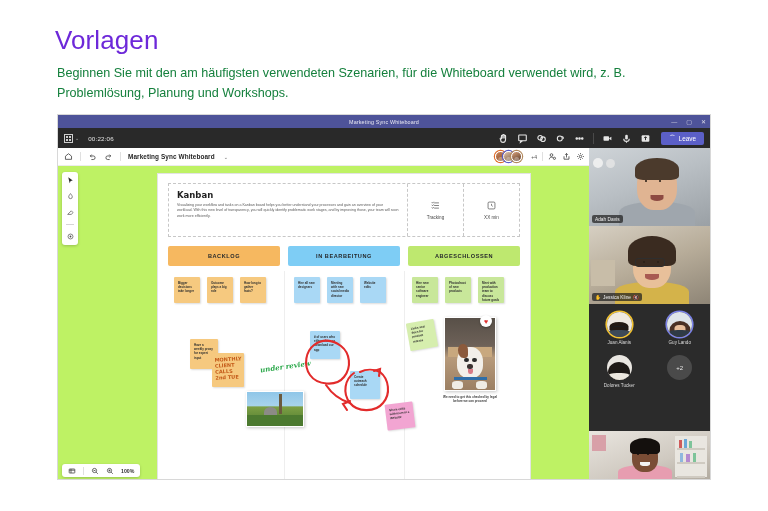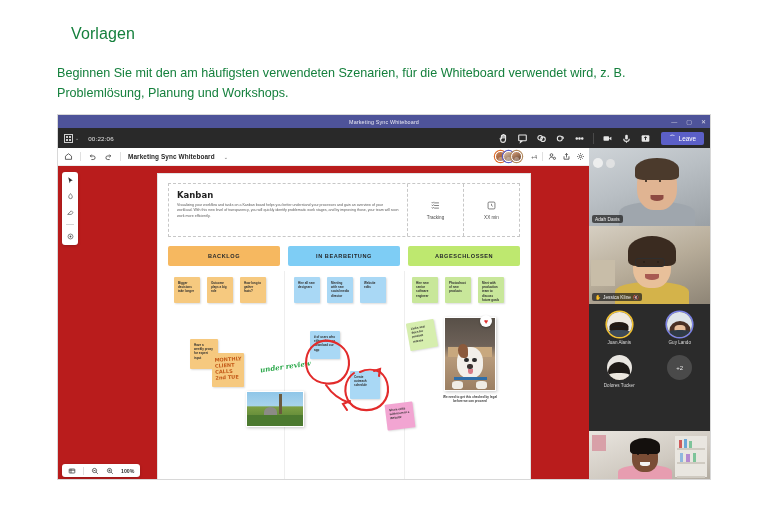--- a/index.html
+++ b/index.html
@@ -6,22 +6,22 @@
   html, body {
     width: 768px; height: 511px;
     background: #ffffff;
     font-family: "Liberation Sans", sans-serif;
     overflow: hidden;
   }
   .page { position: relative; width: 768px; height: 511px; background:#fff; }
 
   
   .doc-title {
-    position:absolute; left:71px; top:25px;
-    font-size:16px; font-weight:400; color:#15803d;
+    position:absolute; left:55px; top:25px;
+    font-size:26px; font-weight:400; color:#6d28d9;
     letter-spacing:.1px;
   }
   .doc-body {
     position:absolute; left:57px; top:63px; width:620px;
     font-size:12.6px; line-height:20px; color:#15803d;
   }
 
   
   .teams-window {
     position:absolute; left:57px; top:114px;
@@ -91,21 +91,21 @@
     margin-left:-3px; border:1.4px solid #fff; position:relative; overflow:hidden;
   }
   .av:first-child { margin-left:0; }
   .av.r1 { background:linear-gradient(150deg,#c9845a,#8d4f2c); box-shadow:0 0 0 1.2px #e06c2b; }
   .av.r2 { background:linear-gradient(150deg,#e3c3a8,#7b5a44); box-shadow:0 0 0 1.2px #5b5fc7; }
   .av.r3 { background:linear-gradient(150deg,#d8a07a,#5a3a28); box-shadow:0 0 0 1.2px #b48a5e; }
   .av::after{content:"";position:absolute;left:50%;top:52%;width:62%;height:62%;
     transform:translate(-50%,0);border-radius:50% 50% 0 0;background:rgba(255,255,255,.32);}
   .plus-n { font-size:5px; color:#555; margin-left:4px; }
 
-  .wb-canvas-wrap { flex:1; position:relative; background:#b91c1c; overflow:hidden; }
+  .wb-canvas-wrap { flex:1; position:relative; background:#bef264; overflow:hidden; }
 
   .tool-palette {
     position:absolute; left:4px; top:6px; width:16px;
     background:#fff; border-radius:3px;
     box-shadow:0 1px 3px rgba(0,0,0,.2);
     display:flex; flex-direction:column; align-items:center;
     padding:4px 0; gap:7px; z-index:6;
   }
   .tp-ico { width:9px;height:9px;display:flex;align-items:center;justify-content:center; }
   .tp-ico svg { width:100%;height:100%; }

